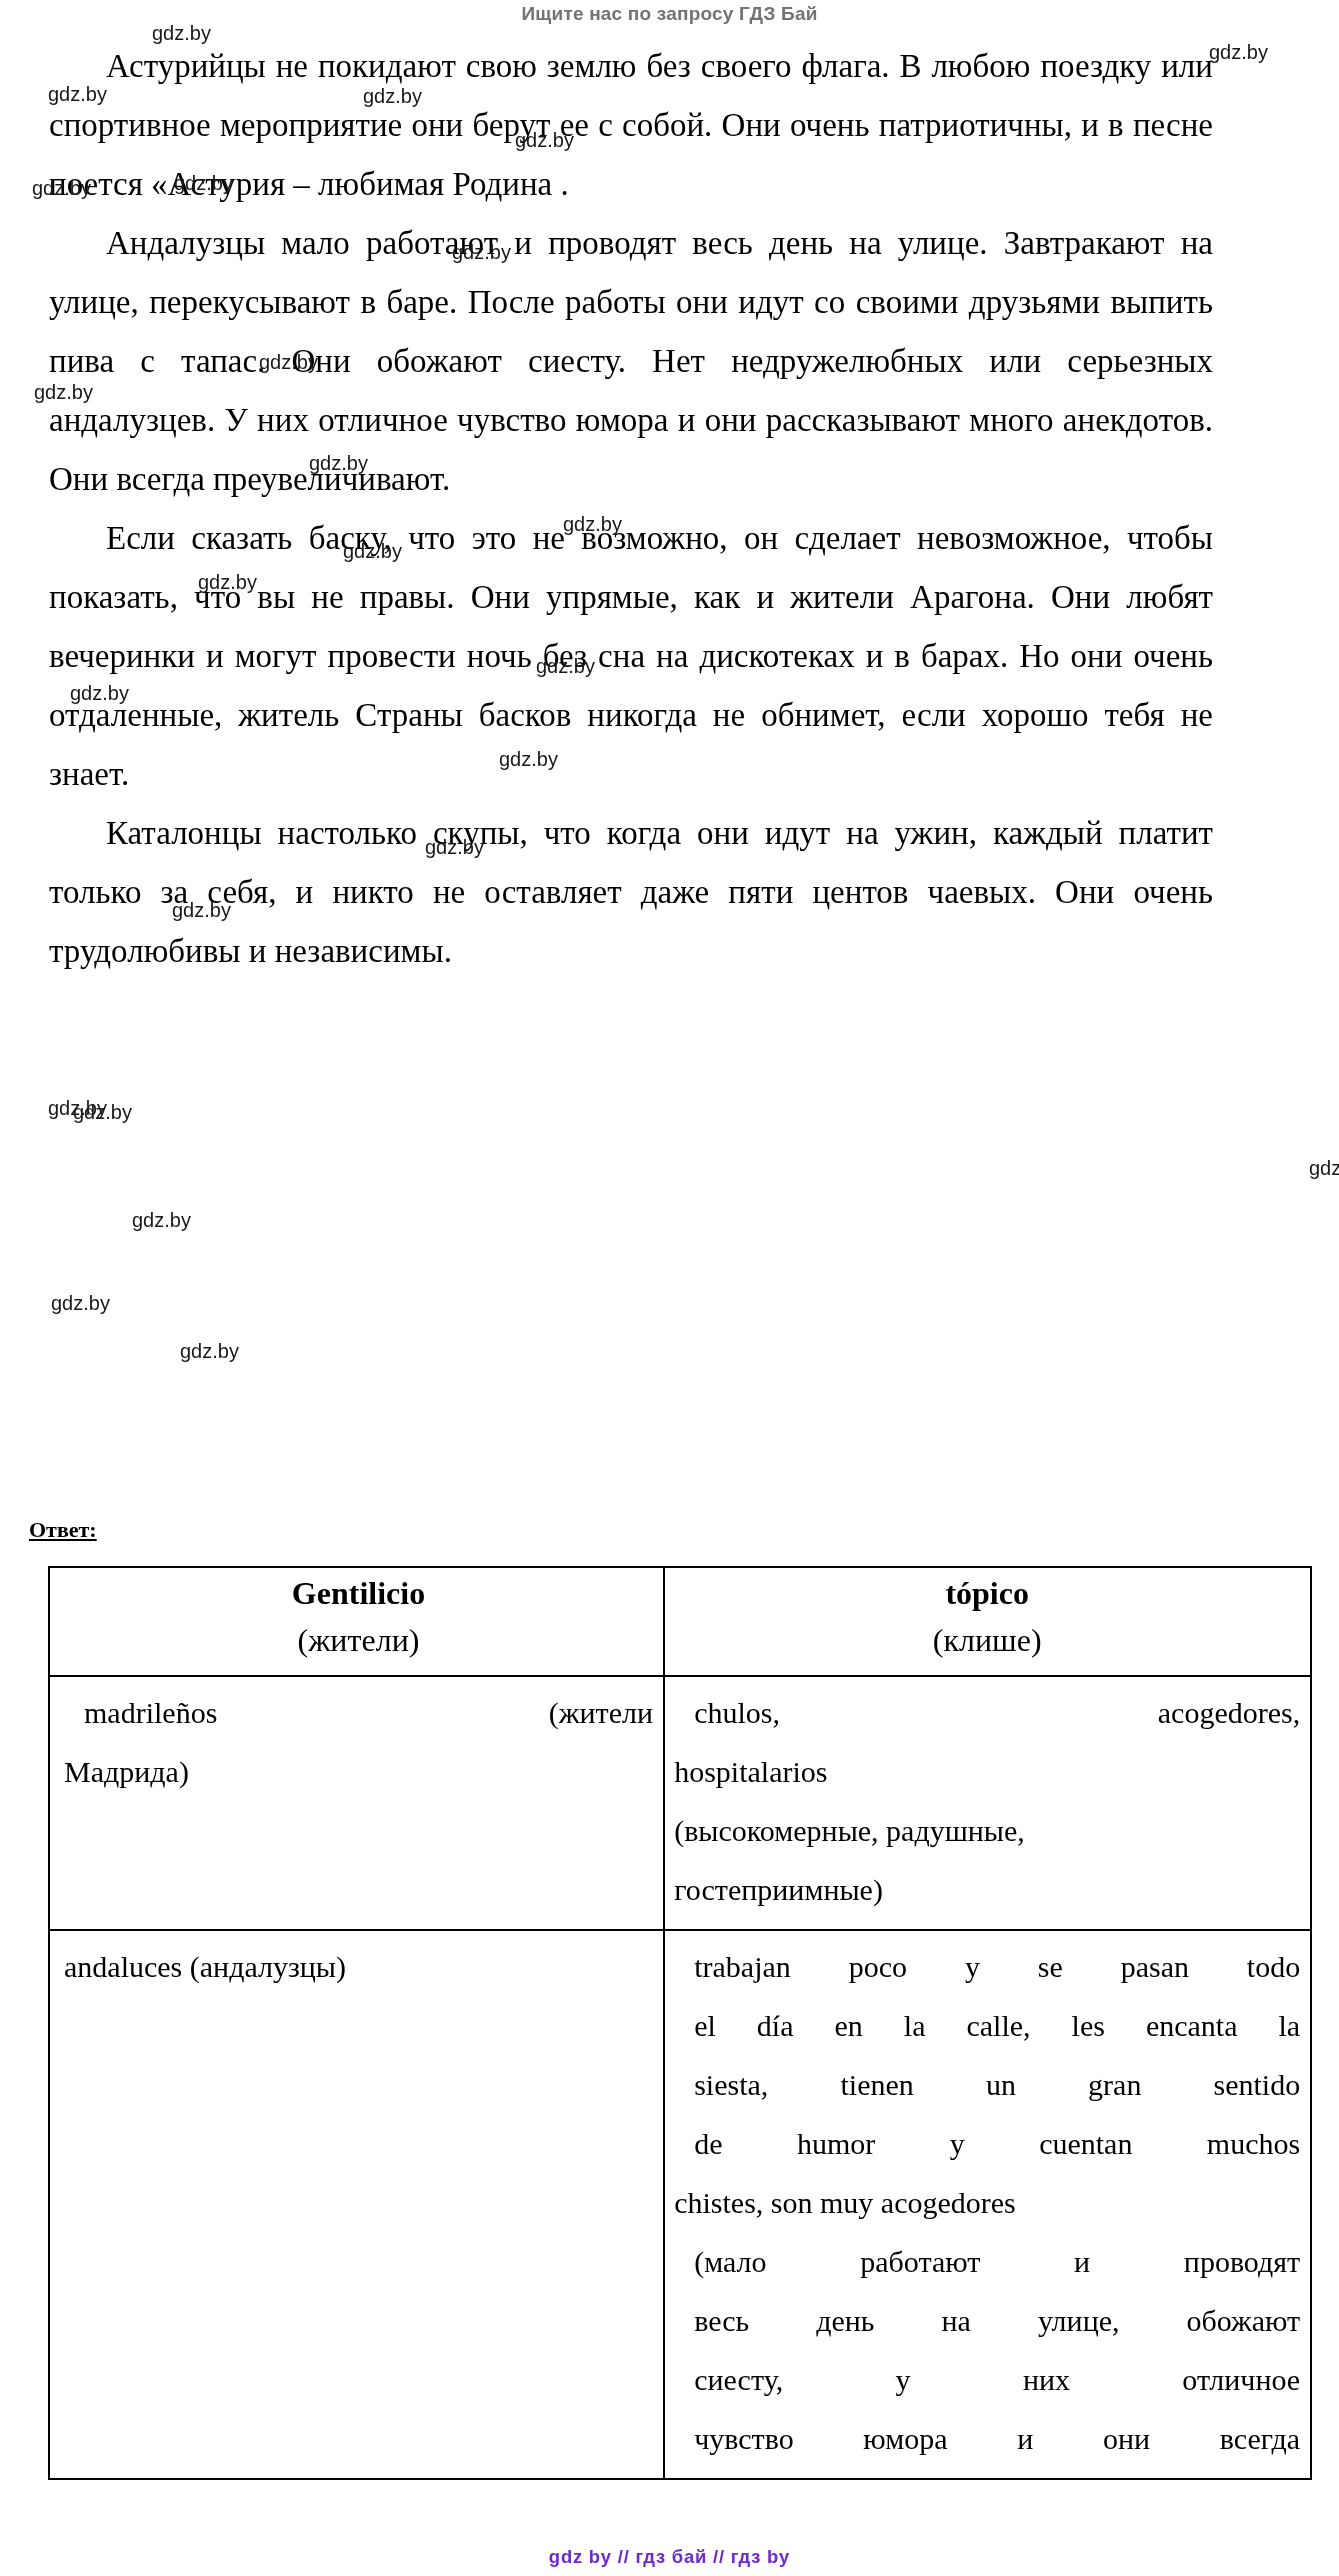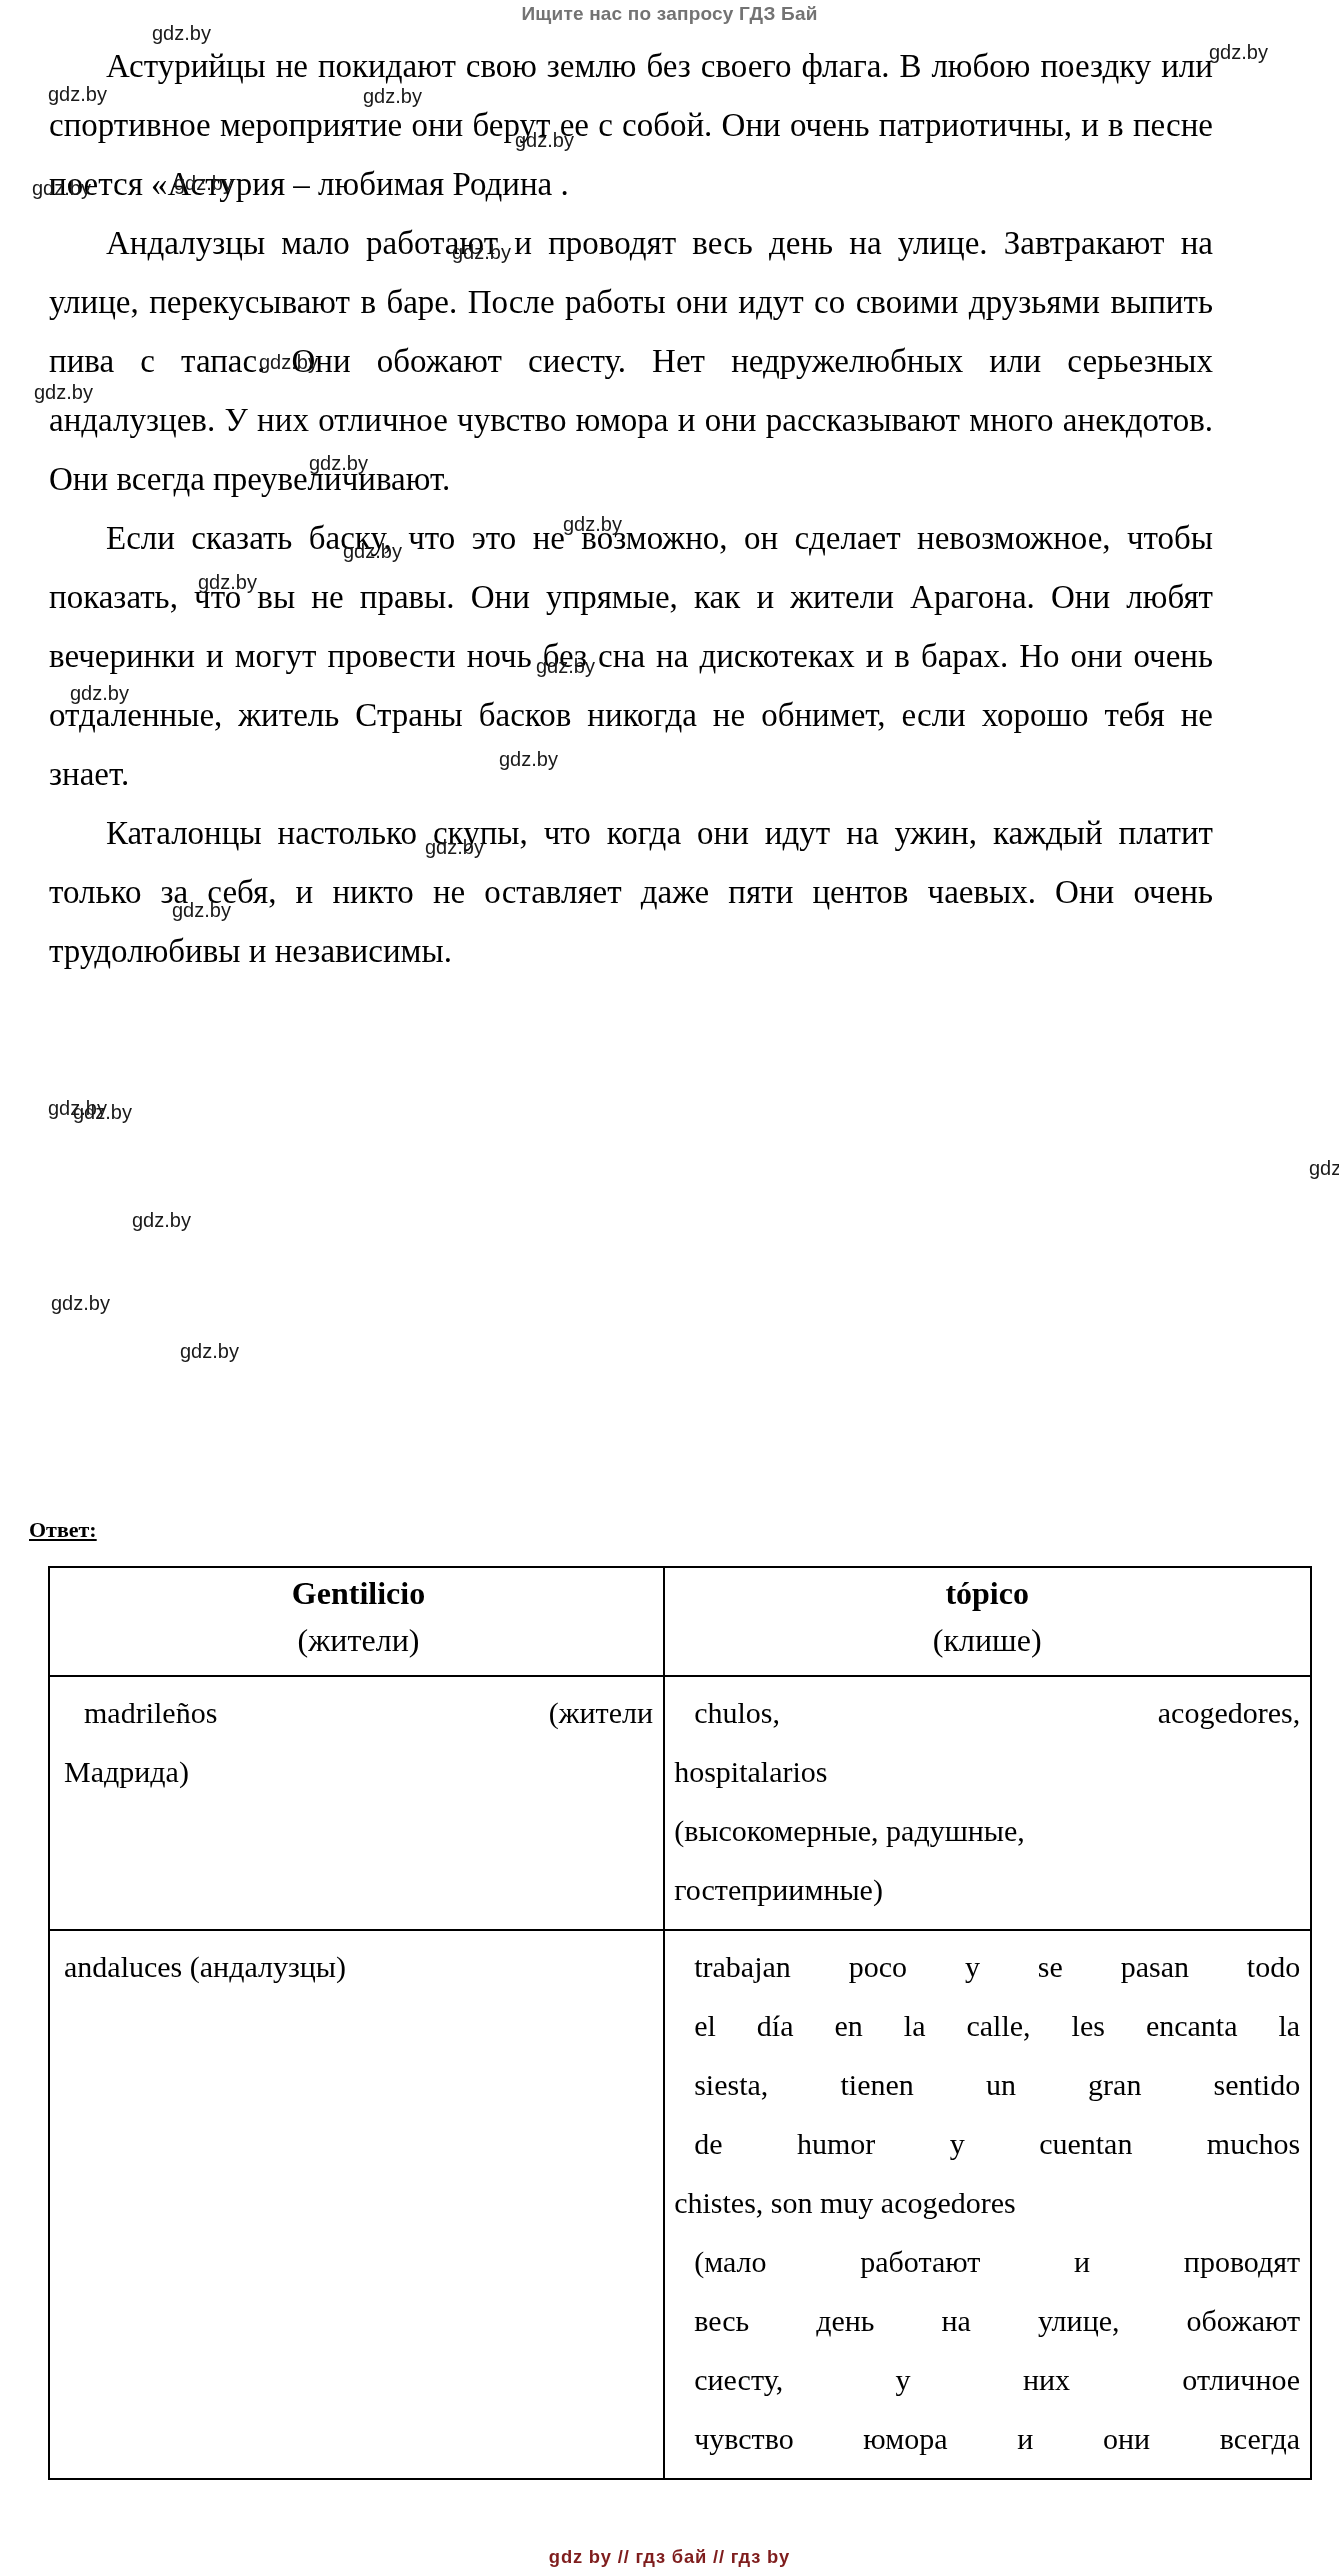--- a/index.html
+++ b/index.html
@@ -225,15 +225,15 @@
       <div class="wm" style="left: 73px; top: 1101px;">gdz.by</div>
       <div class="wm" style="left: 425px; top: 836px;">gdz.by</div>
       <div class="wm" style="left: 172px; top: 899px;">gdz.by</div>
       <div class="wm" style="left: 48px; top: 1097px;">gdz.by</div>
       <div class="wm" style="left: 1309px; top: 1157px;">gdz.by</div>
       <div class="wm" style="left: 132px; top: 1209px;">gdz.by</div>
       <div class="wm" style="left: 51px; top: 1292px;">gdz.by</div>
       <div class="wm" style="left: 180px; top: 1340px;">gdz.by</div>
     </div>
 
-  <div class="footer" style="color: #7f1d1d;">gdz by  //  гдз бай  //  гдз by</div>
+  <div class="footer" style="color: #6d28d9;">gdz by  //  гдз бай  //  гдз by</div>
 </div>
 
 
 </body></html>

